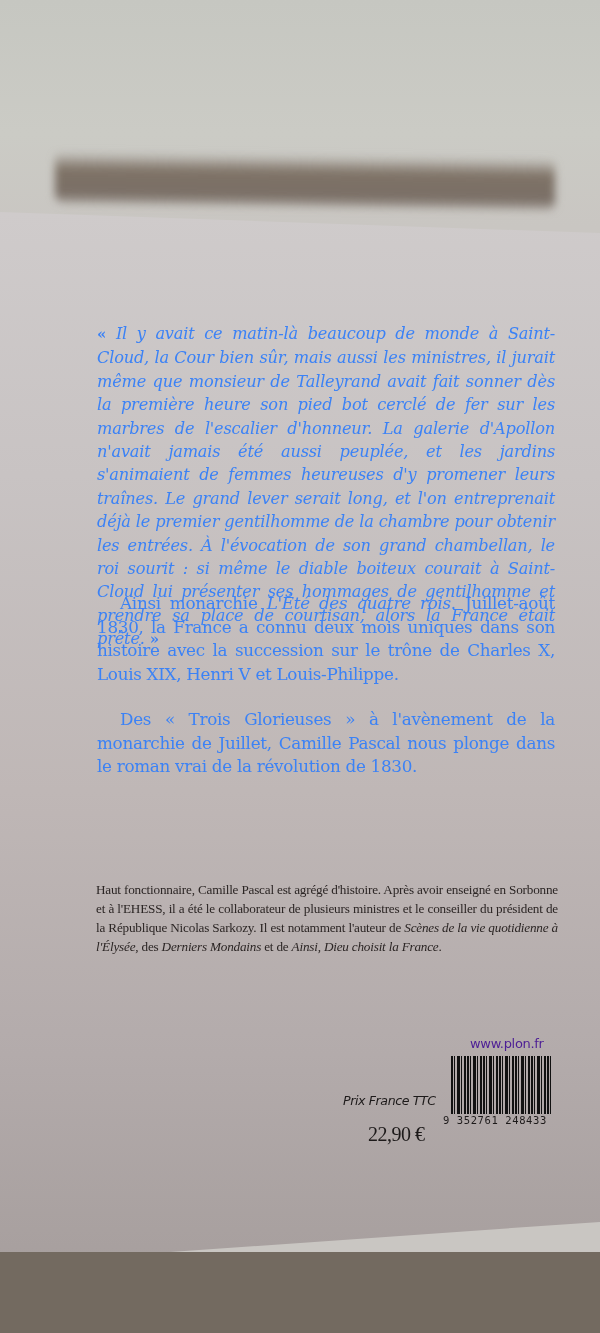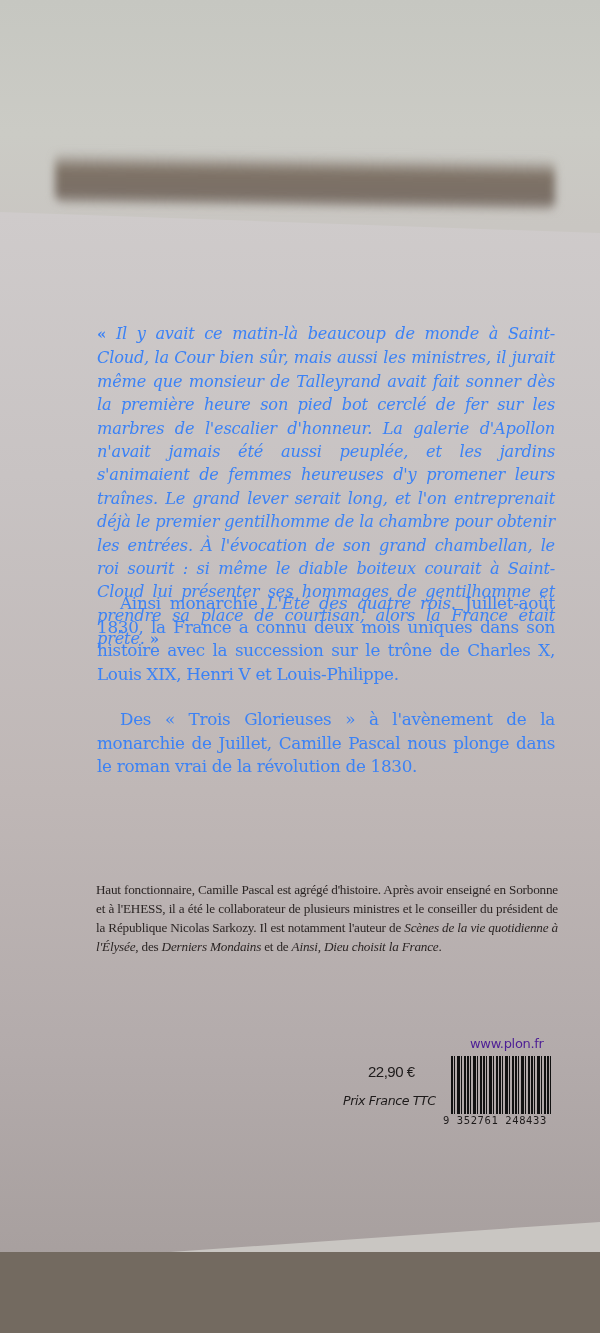--- a/index.html
+++ b/index.html
@@ -42,22 +42,22 @@
   .bio {
     top:880px; left:96px; width:462px; font-size:13.2px; line-height:19px;
     text-align:justify; letter-spacing:-0.2px; color:#2b2524;font-family:Liberation Serif, serif;
   }
   .bio p { margin:0; }
   .url {
     position:absolute; left:470px; top:1036px; font-family:"DejaVu Sans", sans-serif;
     font-size:13px; color:#4c1d95; letter-spacing:-0.3px;
   }
   .price {
-    position:absolute; left:368px; top:1063px; font-family:Liberation Sans, sans-serif;
-    font-size:15px; color:#1d1a1a; letter-spacing:-0.5px;
+    position:absolute; left:368px; top:1123px; font-family:Liberation Serif, serif;
+    font-size:20px; color:#1d1a1a; letter-spacing:-0.5px;
   }
   .price-label {
     position:absolute; left:343px; top:1093px; font-family:"DejaVu Sans", sans-serif;
     font-size:12.6px; color:#1d1a1a; letter-spacing:-0.4px;font-style:italic;
   }
   .barcode {
     position:absolute; left:451px; top:1056px; width:102px; height:58px;
     background: repeating-linear-gradient(90deg,
       #111 0 2px, transparent 2px 3px, #111 3px 4px, transparent 4px 6px,
       #111 6px 9px, transparent 9px 10px, #111 10px 11px, transparent 11px 13px,

